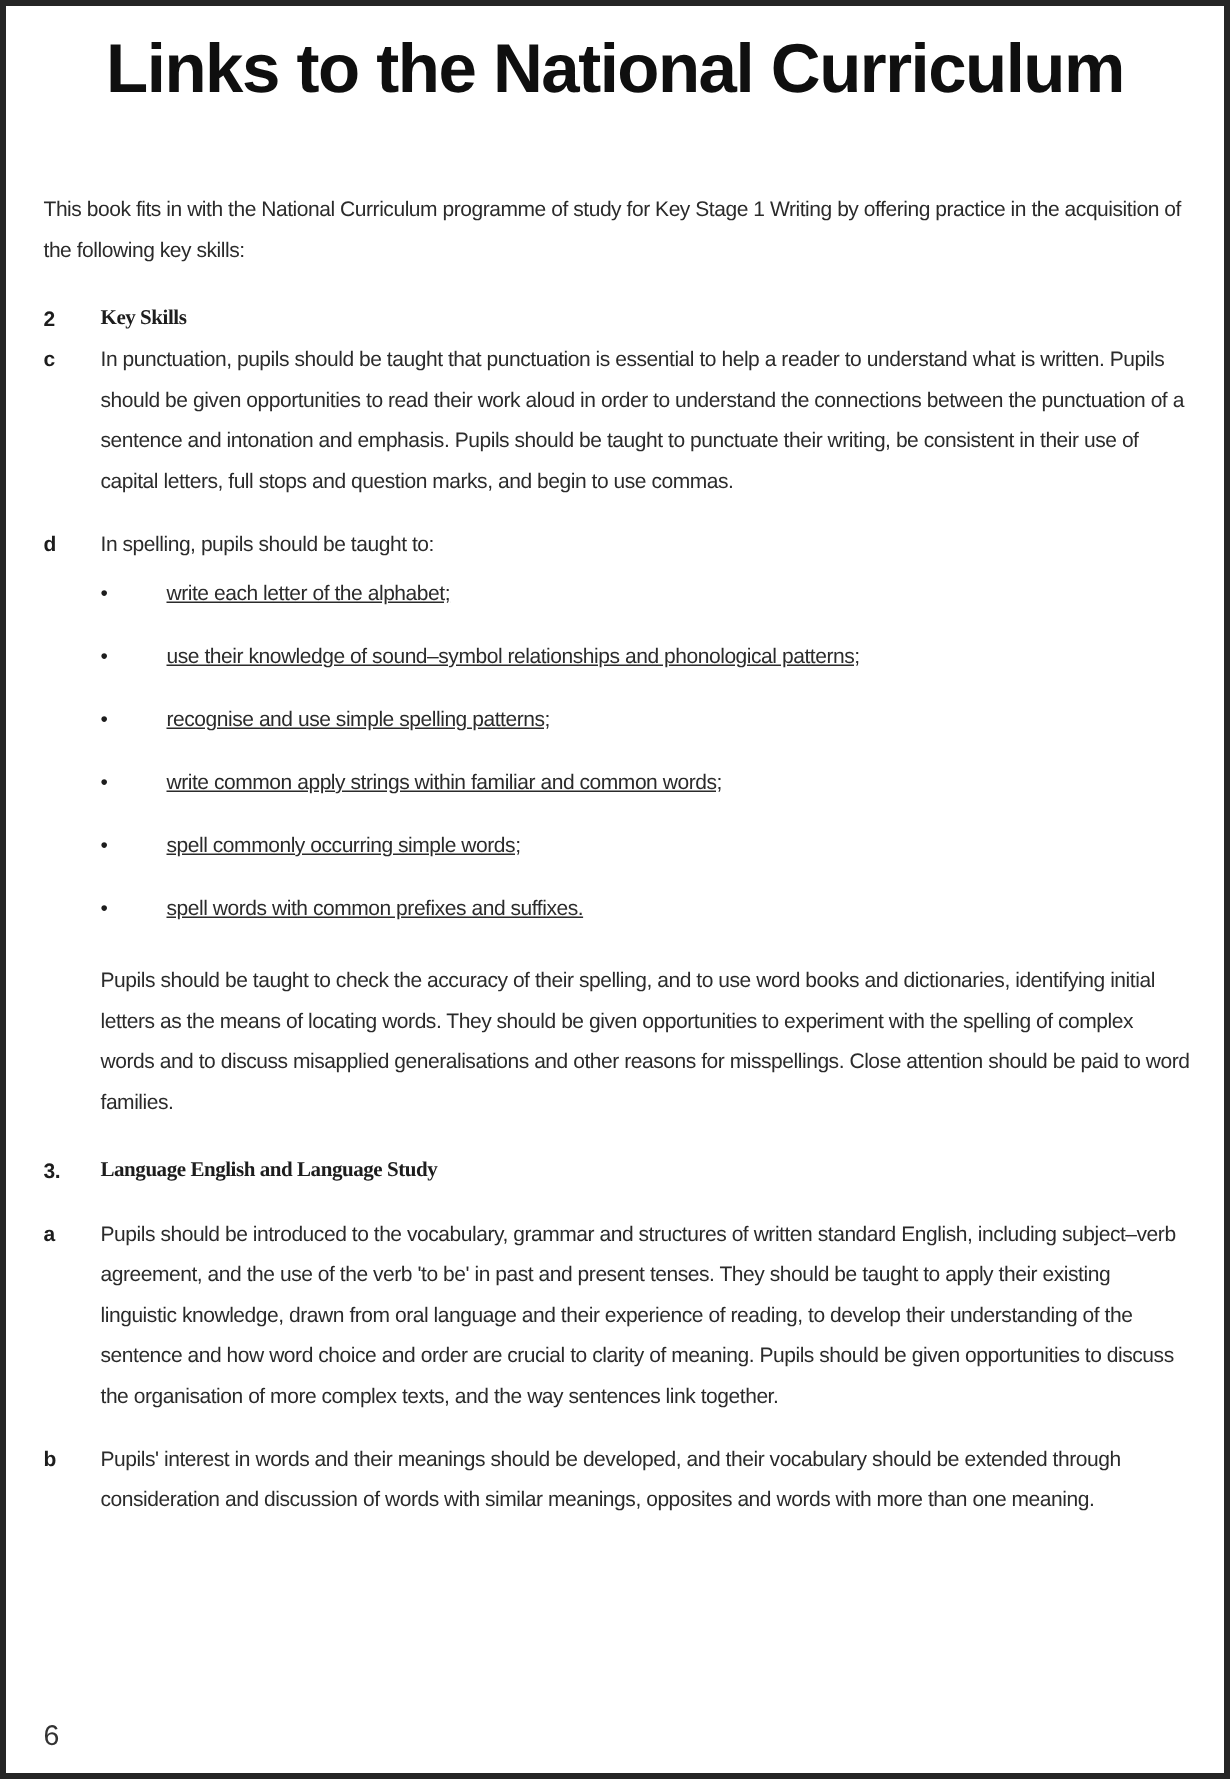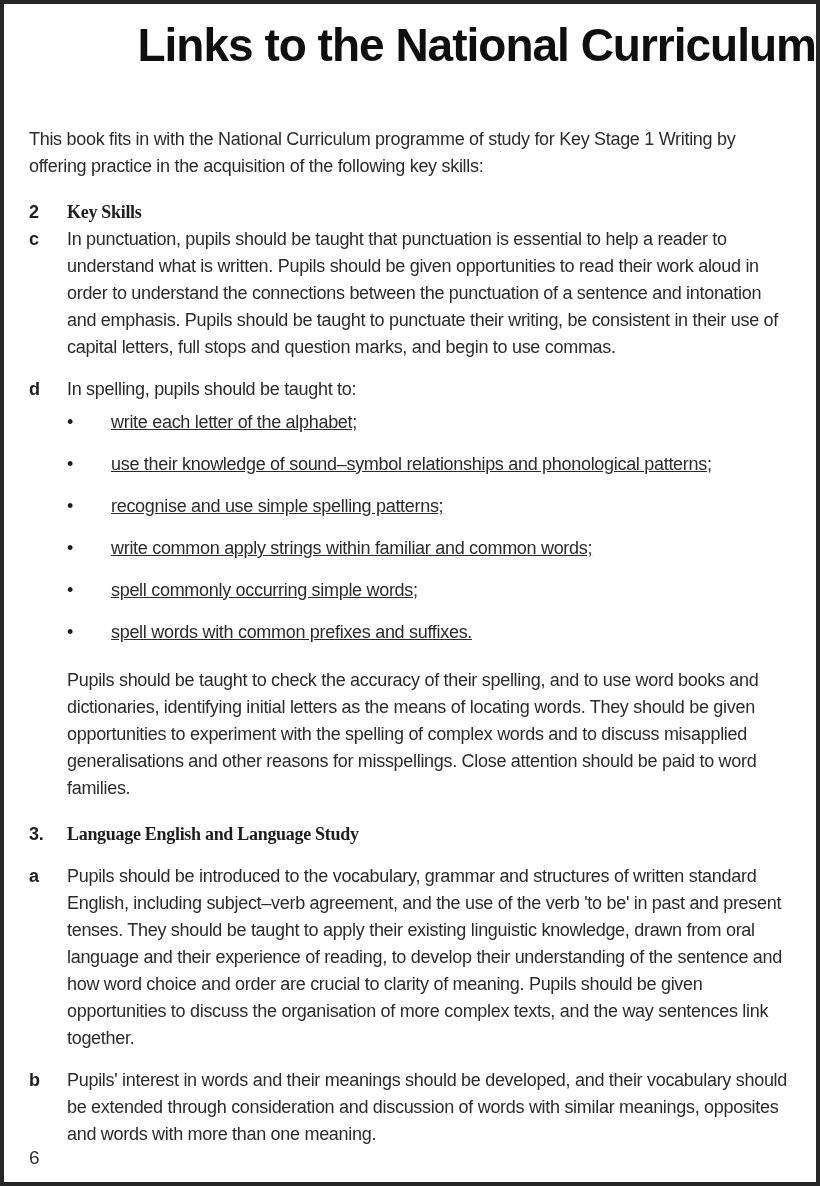--- a/index.html
+++ b/index.html
@@ -10,34 +10,34 @@
     height: 1186px;
     background: #ffffff;
     border: 4px solid #262626;
     font-family: "Liberation Sans", sans-serif;
     color: #2b2b2b;
     overflow: hidden;
   }
   .title {
     position: absolute;
     top: 14px; left: 0; right: 0;
-    text-align: right;
+    text-align: center;
     font-family: "Liberation Sans", sans-serif;
     font-size: 46px;
     font-weight: 700;
     letter-spacing: -1px;
     color: #0f0f0f;
     white-space: nowrap;
   }
   .content {
     position: absolute;
     top: 122px;
     left: 25px;
     right: 22px;
-    font-size: 18px;
+    font-size: 14px;
     letter-spacing: -0.3px;
     line-height: 27px;
   }
   .row { display: flex; align-items: flex-start; }
   .marker {
     flex: 0 0 38px;
     font-weight: 700;
     color: #1d1d1d;
   }
   .heading {

